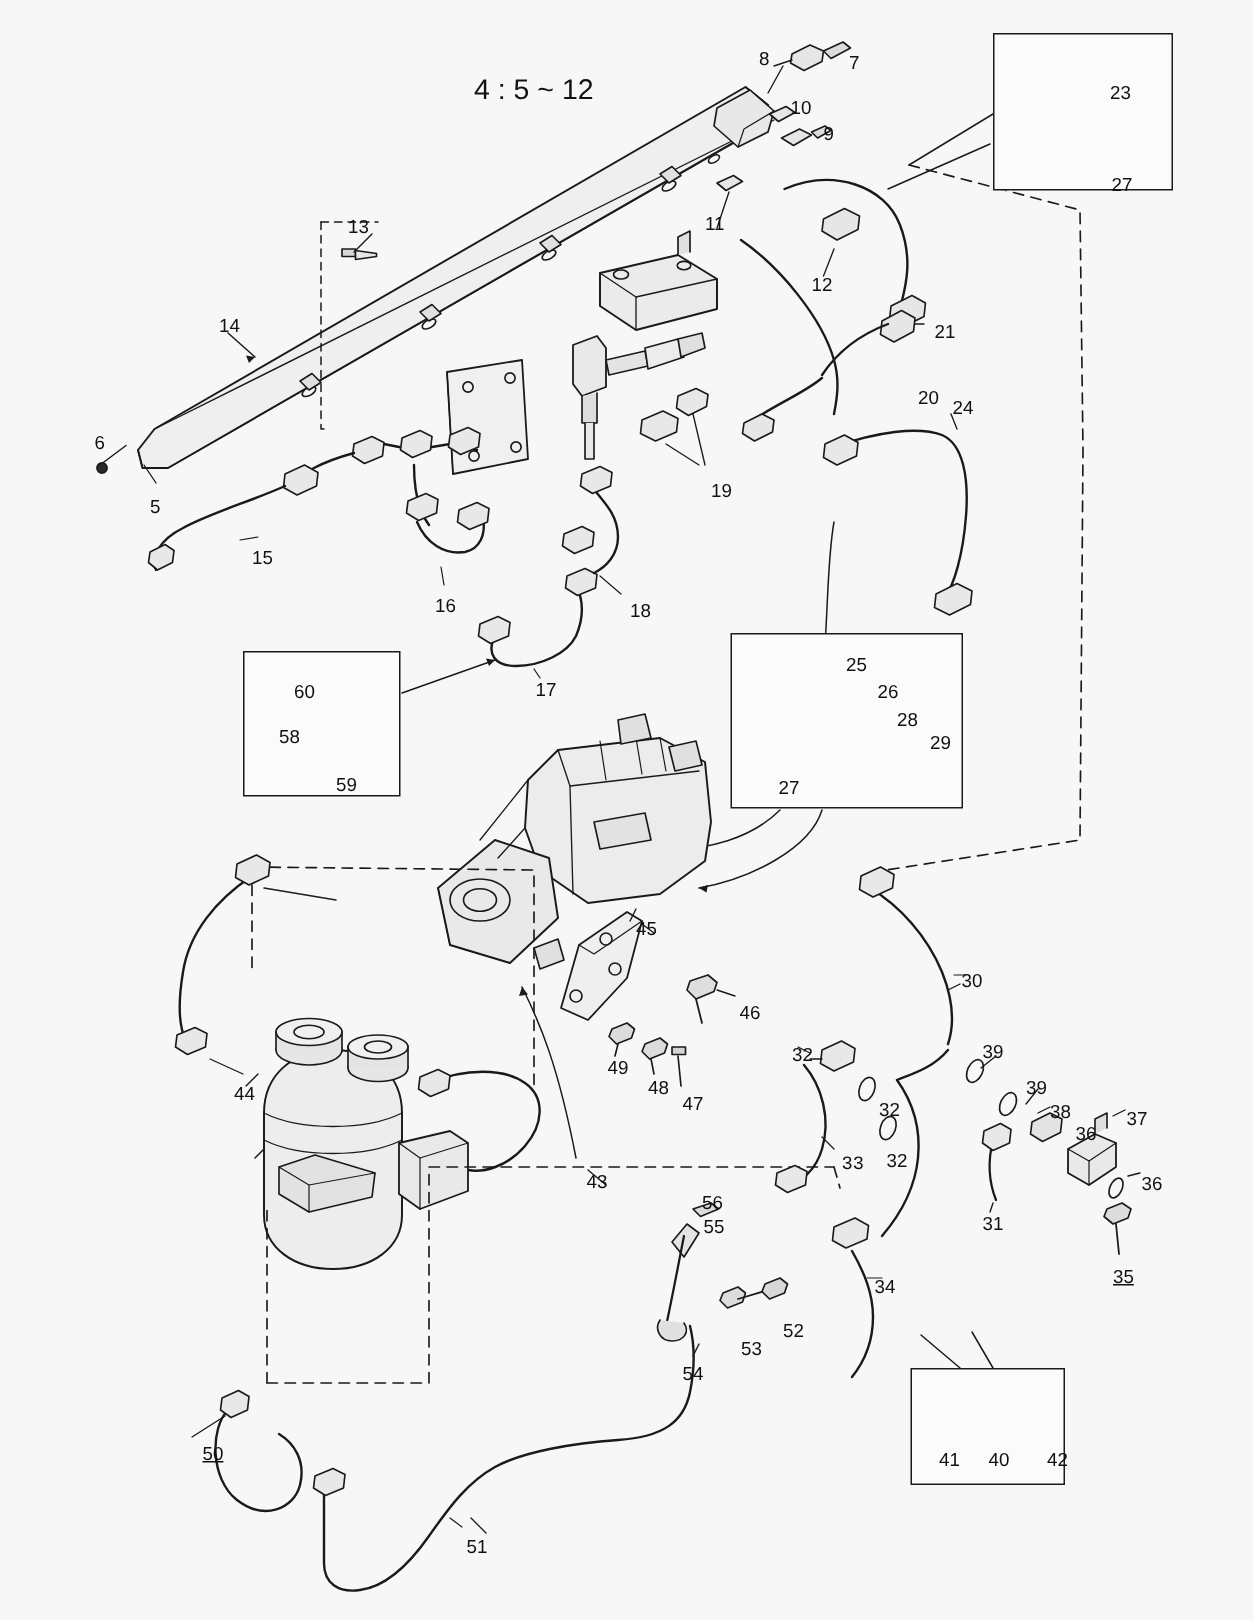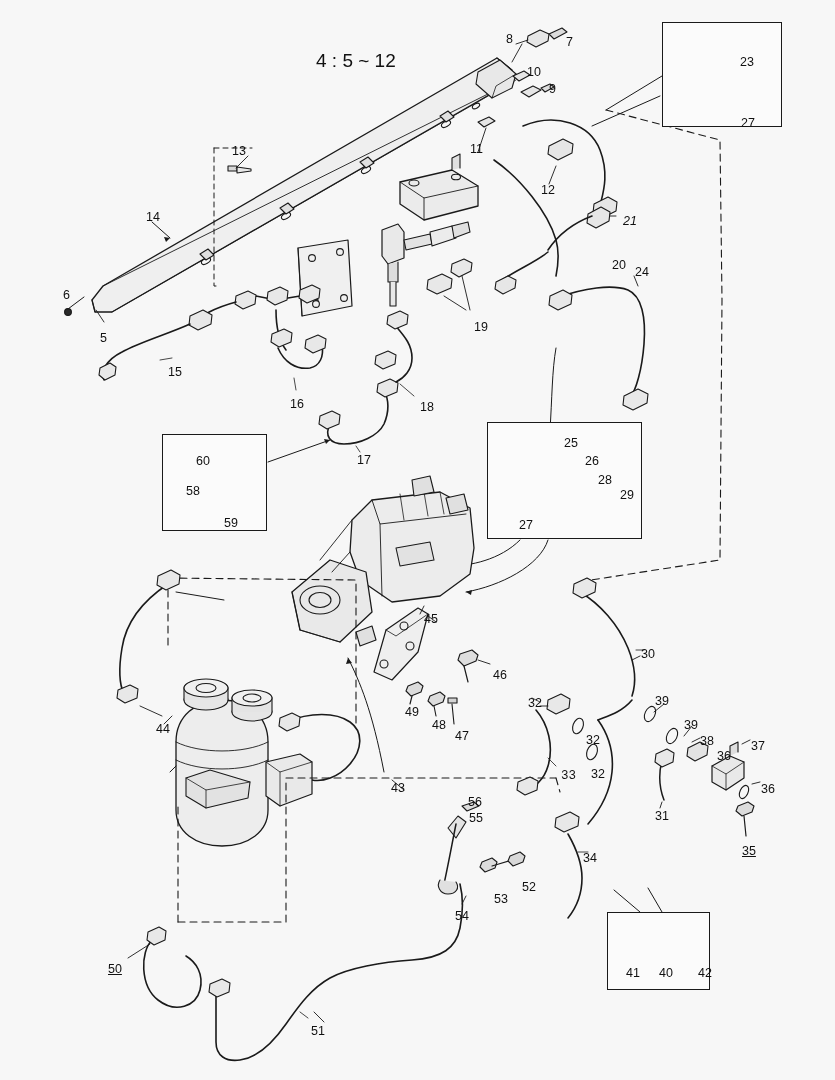--- a/index.html
+++ b/index.html
@@ -441,21 +441,21 @@
   <div class="callout" style="left:470px;top:143px;">11</div>
   <div class="callout" style="left:541px;top:184px;">12</div>
   <div class="callout" style="left:232px;top:145px;">13</div>
   <div class="callout" style="left:146px;top:211px;">14</div>
   <div class="callout" style="left:168px;top:366px;">15</div>
   <div class="callout" style="left:290px;top:398px;">16</div>
   <div class="callout" style="left:357px;top:454px;">17</div>
   <div class="callout" style="left:420px;top:401px;">18</div>
   <div class="callout" style="left:474px;top:321px;">19</div>
   <div class="callout" style="left:568px;top:259px;margin-left:44px;">20</div>
-  <div class="callout" style="left:623px;top:215px;font-style:italic;">21</div>
+  <div class="callout" style="left:623px;top:215px;">21</div>
   <div class="callout" style="left:741px;top:117px;">27</div>
   <div class="callout" style="left:740px;top:56px;">23</div>
   <div class="callout" style="left:635px;top:266px;">24</div>
   <div class="callout" style="left:564px;top:437px;">25</div>
   <div class="callout" style="left:585px;top:455px;">26</div>
   <div class="callout" style="left:519px;top:519px;">27</div>
   <div class="callout" style="left:598px;top:474px;">28</div>
   <div class="callout" style="left:620px;top:489px;">29</div>
   <div class="callout" style="left:641px;top:648px;">30</div>
   <div class="callout" style="left:655px;top:810px;">31</div>
@@ -474,21 +474,21 @@
   <div class="callout" style="left:659px;top:967px;">40</div>
   <div class="callout" style="left:626px;top:967px;">41</div>
   <div class="callout" style="left:687px;top:967px;margin-left:11px;">42</div>
   <div class="callout" style="left:391px;top:782px;">43</div>
   <div class="callout" style="left:156px;top:723px;">44</div>
   <div class="callout" style="left:424px;top:613px;">45</div>
   <div class="callout" style="left:493px;top:669px;">46</div>
   <div class="callout" style="left:455px;top:730px;">47</div>
   <div class="callout" style="left:432px;top:719px;">48</div>
   <div class="callout" style="left:405px;top:706px;">49</div>
-  <div class="callout" style="left:108px;top:963px;text-decoration:underline;">50</div>
+  <div class="callout" style="left:135px;top:963px;text-decoration:underline;">50</div>
   <div class="callout" style="left:311px;top:1025px;">51</div>
   <div class="callout" style="left:522px;top:881px;">52</div>
   <div class="callout" style="left:494px;top:893px;text-align:right;">53</div>
   <div class="callout" style="left:455px;top:910px;">54</div>
   <div class="callout" style="left:434px;top:812px;margin-left:35px;">55</div>
   <div class="callout" style="left:468px;top:796px;">56</div>
   <div class="callout" style="left:186px;top:485px;">58</div>
   <div class="callout" style="left:224px;top:517px;">59</div>
   <div class="callout" style="left:196px;top:455px;">60</div>
 

